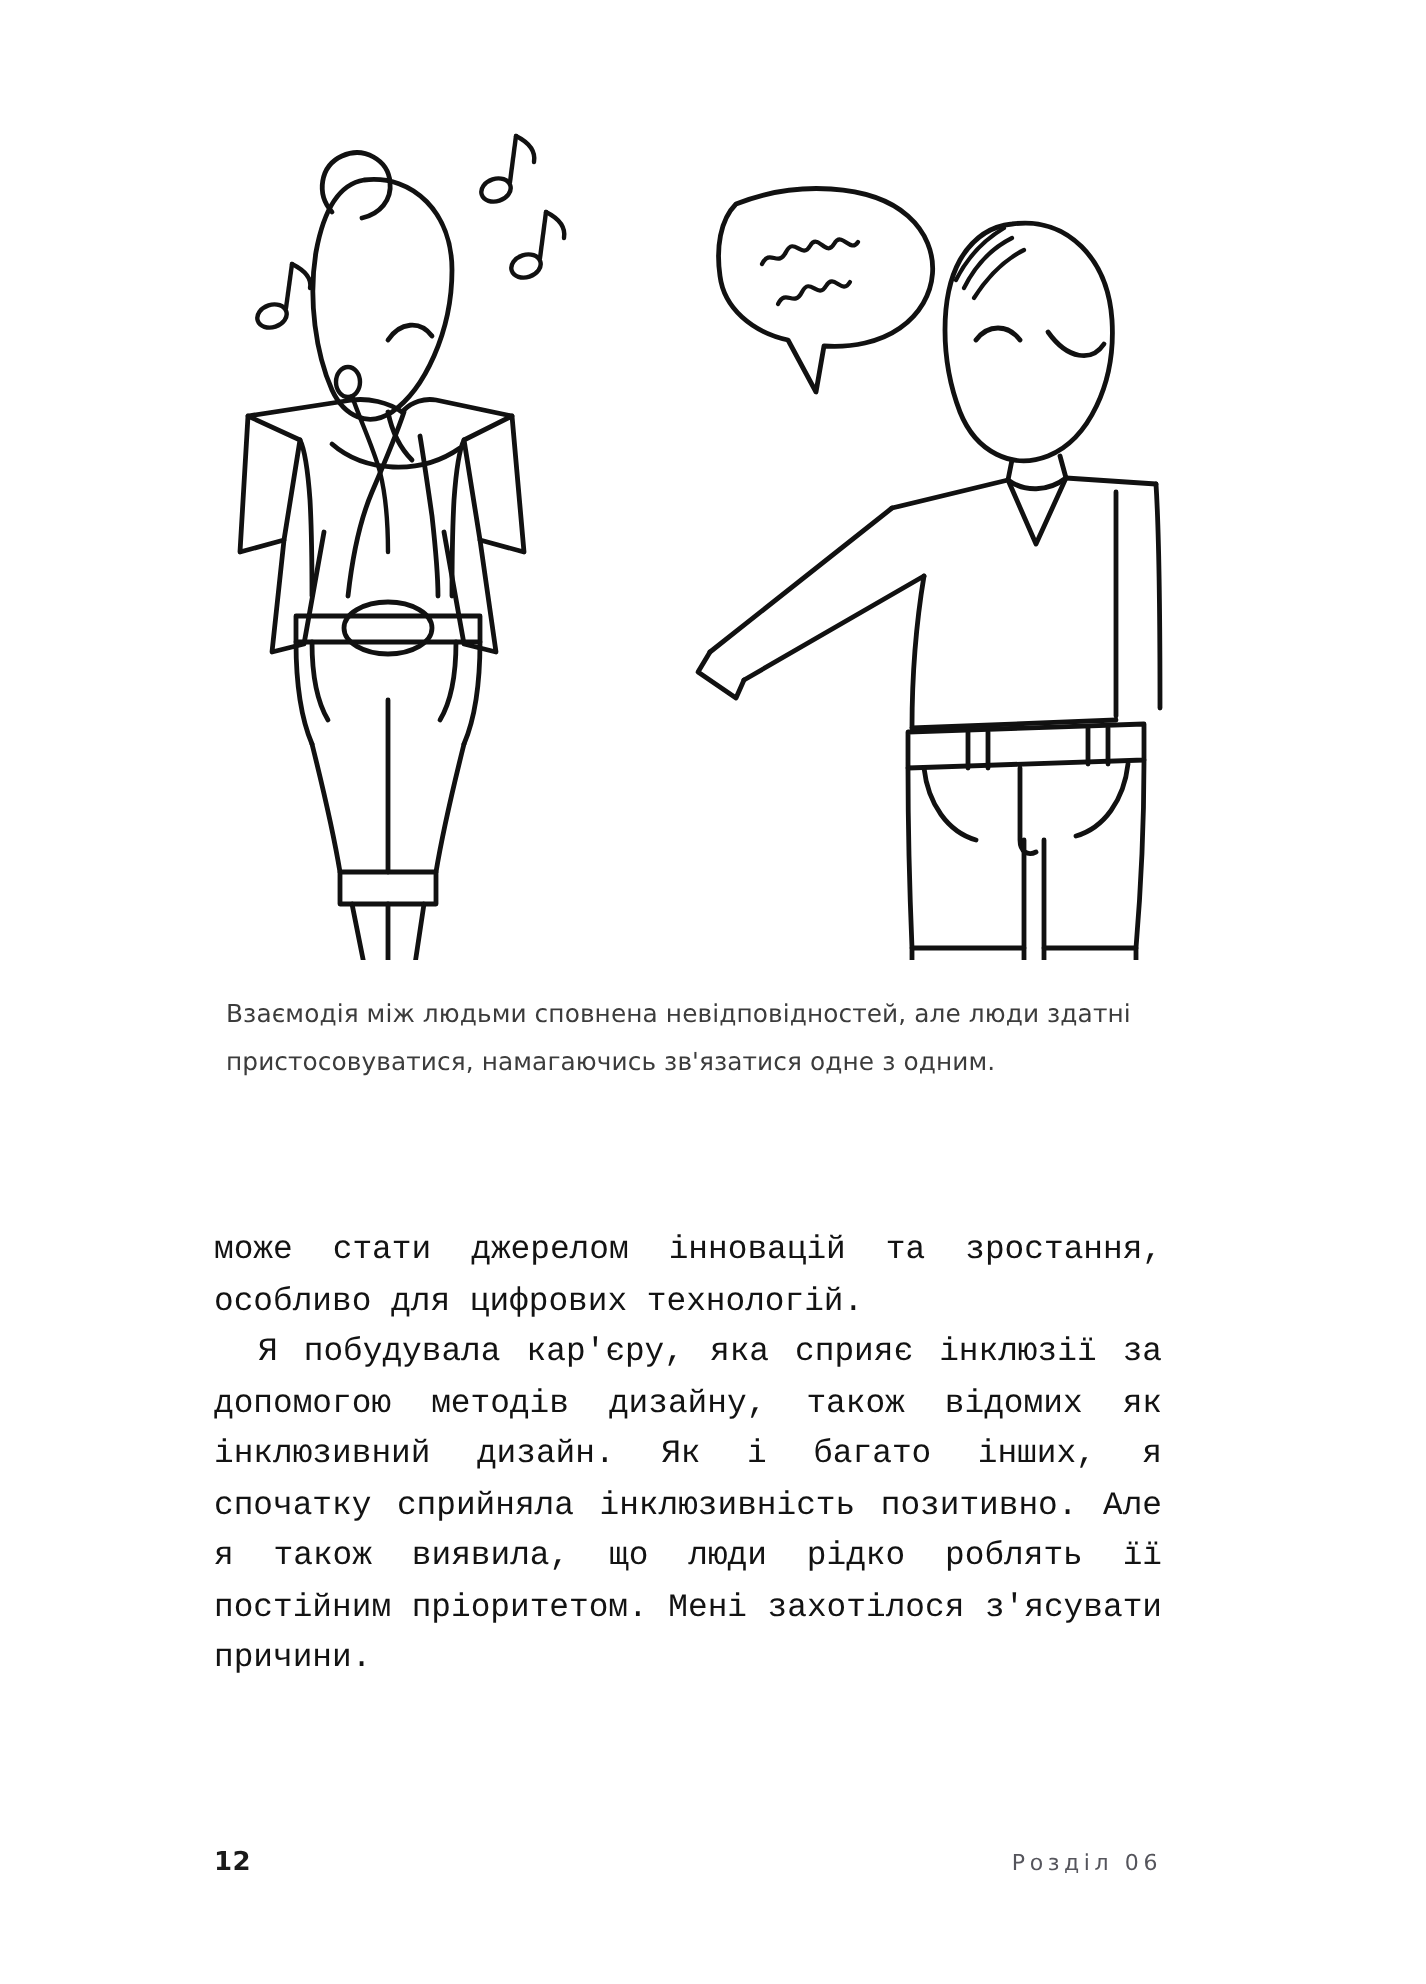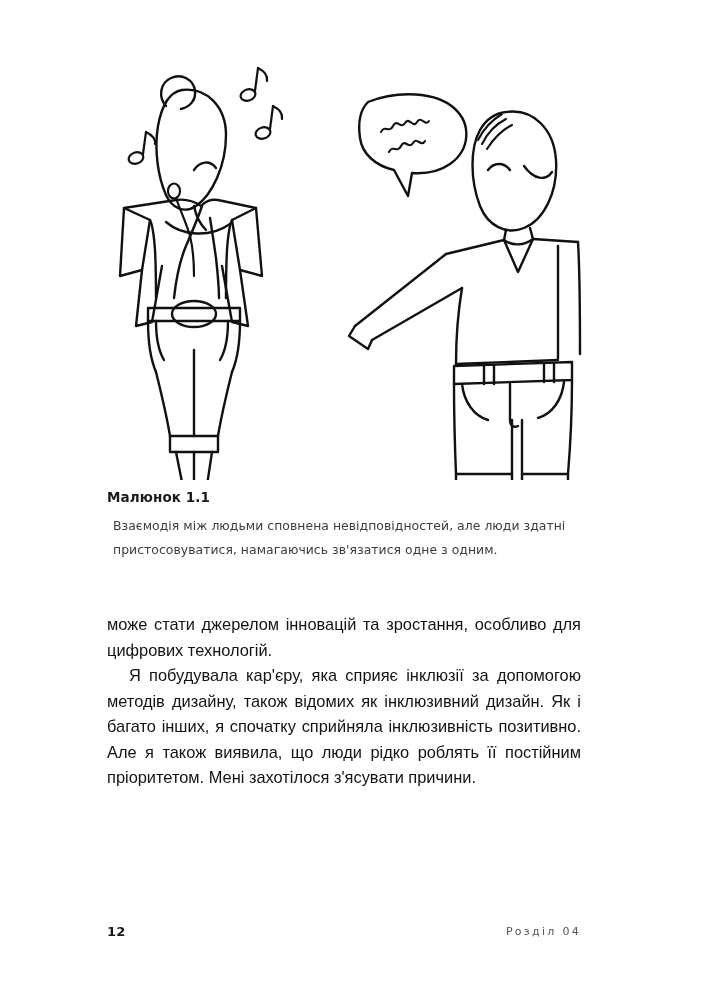--- a/index.html
+++ b/index.html
@@ -61,21 +61,21 @@
     margin: 6px;
     letter-spacing: 0.05px;
   }
 
   
   .body-copy {
     position: absolute;
     left: 107px;
     top: 612px;
     width: 474px;
-    font-family: Liberation Sans, sans-serif;
+    font-family: Liberation Mono, monospace;
     font-size: 16.4px;
     line-height: 25.5px;
     color: #131313;
     text-align: justify;
     text-justify: inter-word;
   }
   .body-copy p {
     margin: 0;
   }
   .body-copy p.indent {
@@ -233,27 +233,26 @@
         <path d="M406 380 L406 434"></path>
         <path d="M416 380 L416 434"></path>
 
         <path d="M350 434 L406 434 L406 450 L350 450 Z"></path>
         <path d="M416 434 L462 434 L462 450 L416 450 Z"></path>
       </g>
     </svg>
   </div>
 
   <div class="caption">
-    <div class="caption-title">Малюнок 1.1</div>
     <div class="caption-body">Взаємодія між людьми сповнена невідповідностей, але люди здатні пристосовуватися, намагаючись зв'язатися одне з одним.</div>
   </div>
 
   <div class="body-copy">
     <p>може стати джерелом інновацій та зростання, особливо для цифрових технологій.</p>
     <p class="indent">Я побудувала кар'єру, яка сприяє інклюзії за допомогою методів дизайну, також відомих як інклюзивний дизайн. Як і багато інших, я спочатку сприйняла інклюзивність позитивно. Але я також виявила, що люди рідко роблять її постійним пріоритетом. Мені захотілося з'ясувати причини.</p>
   </div>
 
   <div class="footer">
     <span class="folio">12</span>
-    <span class="running-head">Розділ 04</span>
+    <span class="running-head">Розділ 06</span>
   </div>
 
 </div>
 
 </body></html>

